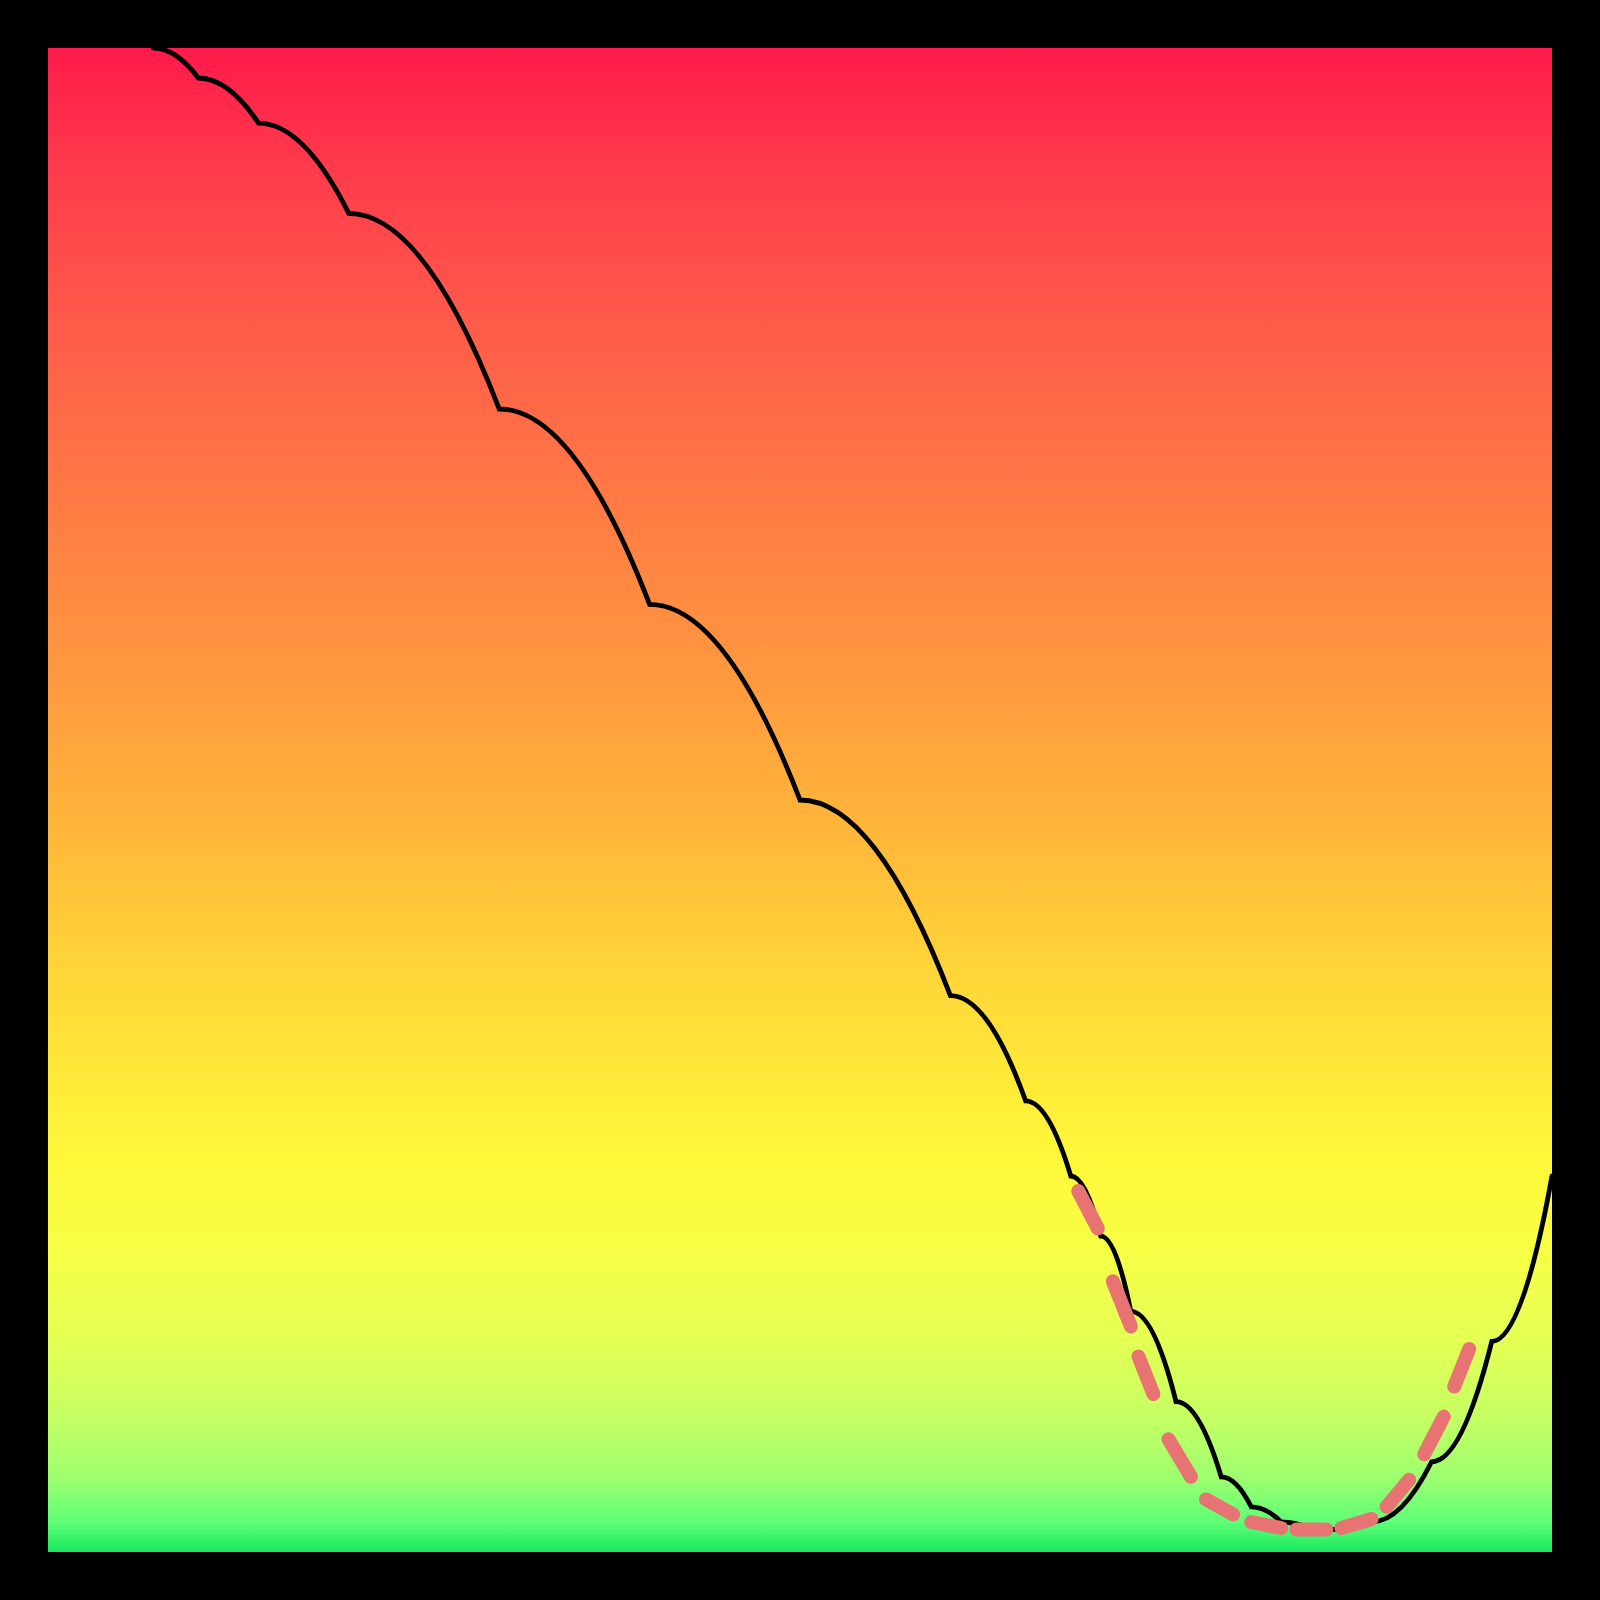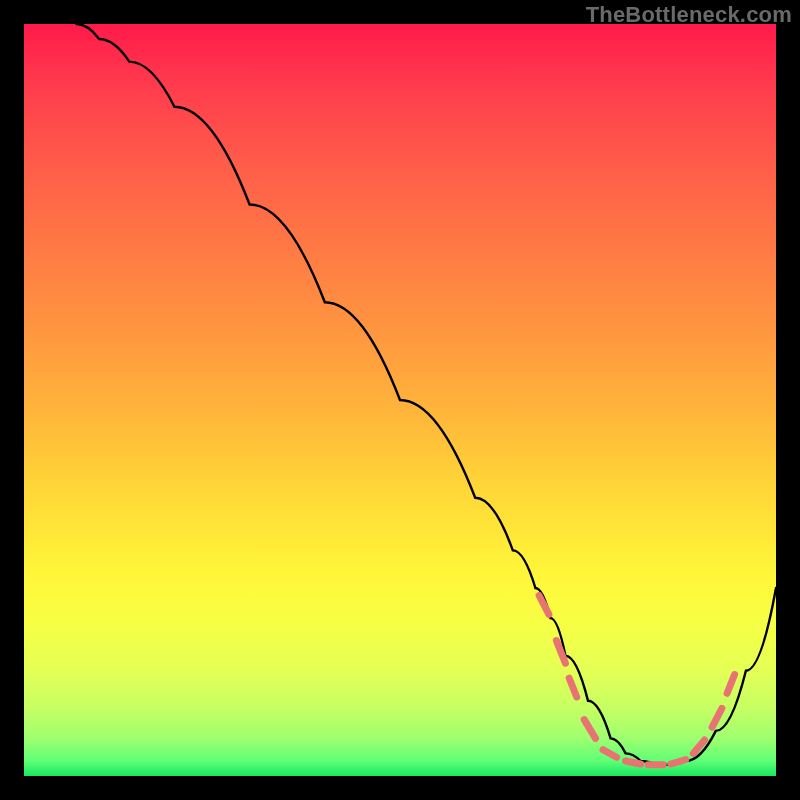--- a/index.html
+++ b/index.html
@@ -74,14 +74,13 @@
           <line x1="579.0" y1="725.7" x2="592.6" y2="733.2"></line>
           <line x1="601.6" y1="737.0" x2="616.6" y2="740.0"></line>
           <line x1="624.2" y1="740.7" x2="639.2" y2="740.7"></line>
           <line x1="646.7" y1="740.0" x2="661.8" y2="735.5"></line>
           <line x1="669.3" y1="729.4" x2="680.6" y2="715.9"></line>
           <line x1="688.1" y1="703.1" x2="697.9" y2="684.3"></line>
           <line x1="703.1" y1="669.3" x2="710.6" y2="650.5"></line>
         </g>
     </svg>
   </div>
-  <div class="watermark">TheBottleneck.com</div>
 </div>
 
 </body></html>

